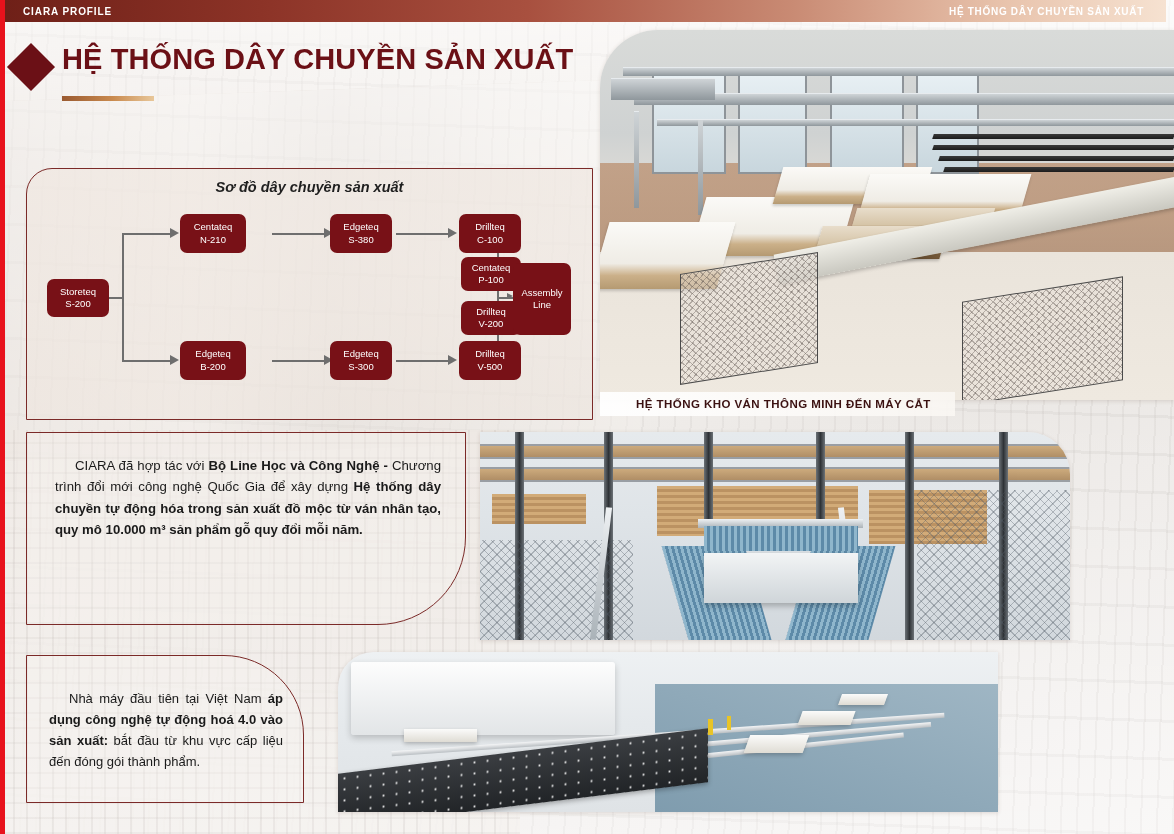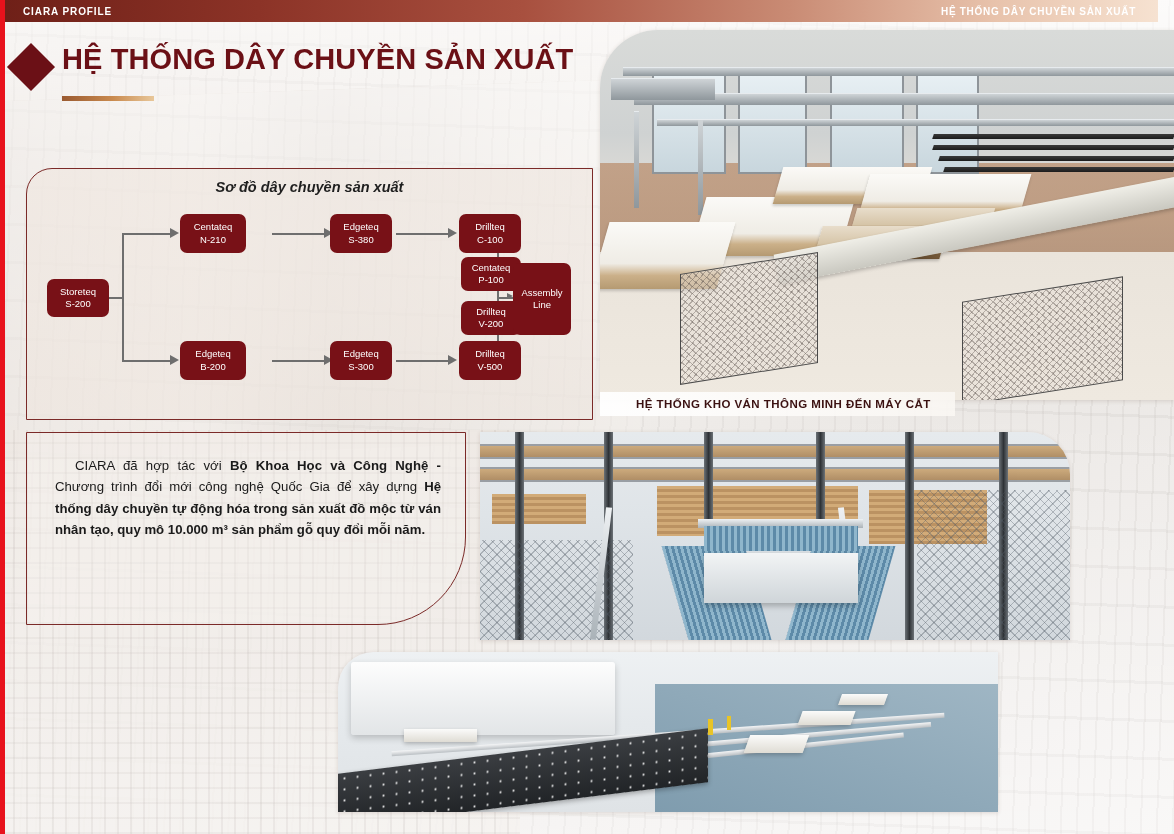--- a/index.html
+++ b/index.html
@@ -44,21 +44,21 @@
   }
 
   
   .left-rail {
     position: absolute; left: 0; top: 0; width: 5px; height: 834px;
     background: #e8121c; z-index: 60;
   }
 
   
   .header {
-    position: absolute; left: 5px; top: 0; right: 16px; height: 22px; z-index: 40;
+    position: absolute; left: 5px; top: 0; right: 8px; height: 22px; z-index: 40;
     background: linear-gradient(90deg, #6f2018 0%, #8c3327 22%, #a8503f 45%, #c98b74 68%, #e8c3ac 86%, #f6e2d1 100%);
     display: flex; align-items: center; justify-content: space-between;
   }
   .header-left {
     color: #ffffff; font-size: 10px; letter-spacing: .9px; font-weight: 600;
     padding-left: 18px; white-space: nowrap;
   }
   .header-right {
     color: #ffffff; font-size: 10px; letter-spacing: .7px; font-weight: 600;
     padding-right: 22px; white-space: nowrap;
@@ -402,18 +402,23 @@
       <div class="p3-plate" style="left:62%;top:52%;width:9%;height:11%;transform:skewX(-20deg);"></div>
       <div class="p3-plate" style="left:70%;top:37%;width:8%;height:9%;transform:skewX(-20deg);"></div>
       <div class="p3-plate" style="left:76%;top:26%;width:7%;height:7%;transform:skewX(-20deg);"></div>
       <div class="p3-yellow" style="left:56%;top:42%;width:5px;height:10%;"></div>
       <div class="p3-yellow" style="left:59%;top:40%;width:4px;height:9%;"></div>
     </div>
   </div>
 
   <div class="textbox tb1">
     <div class="tb-body">
-      <span class="indent"></span><span>CIARA đã hợp tác với </span><b>Bộ Khoa Học và Công Nghệ -</b><span> Chương trình đổi mới công nghệ Quốc Gia để xây dựng </span><b>Hệ thống dây chuyền tự động hóa trong sản xuất đồ mộc từ ván nhân tạo, quy mô 10.000 m³ sản phẩm gỗ quy đổi mỗi năm.</b>
-    </div>
-  </div>
-
+      <span class="indent"></span><span>CIARA đã hợp tác với </span><b>Bộ Line Học và Công Nghệ -</b><span> Chương trình đổi mới công nghệ Quốc Gia để xây dựng </span><b>Hệ thống dây chuyền tự động hóa trong sản xuất đồ mộc từ ván nhân tạo, quy mô 10.000 m³ sản phẩm gỗ quy đổi mỗi năm.</b>
+    </div>
+  </div>
+
+  <div class="textbox tb2">
+    <div class="tb-body">
+      <span class="indent"></span><span>Nhà máy đầu tiên tại Việt Nam </span><b>áp dụng công nghệ tự động hoá 4.0 vào sản xuất:</b><span> bắt đầu từ khu vực cấp liệu đến đóng gói thành phẩm.</span>
+    </div>
+  </div>
 
 </div>
 
 </body></html>

